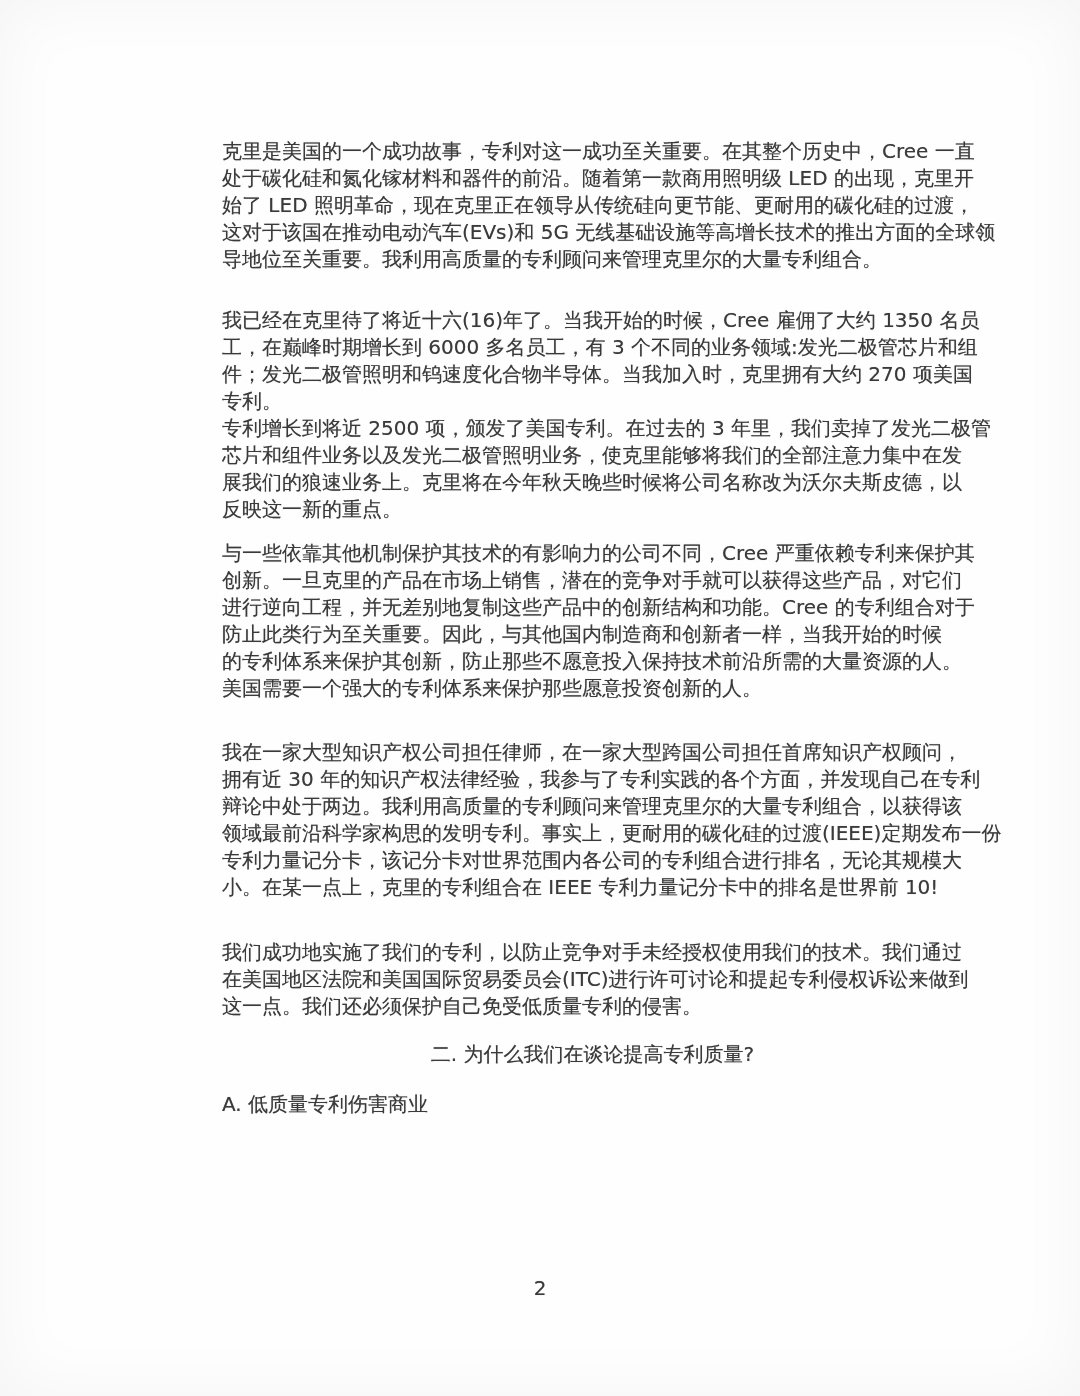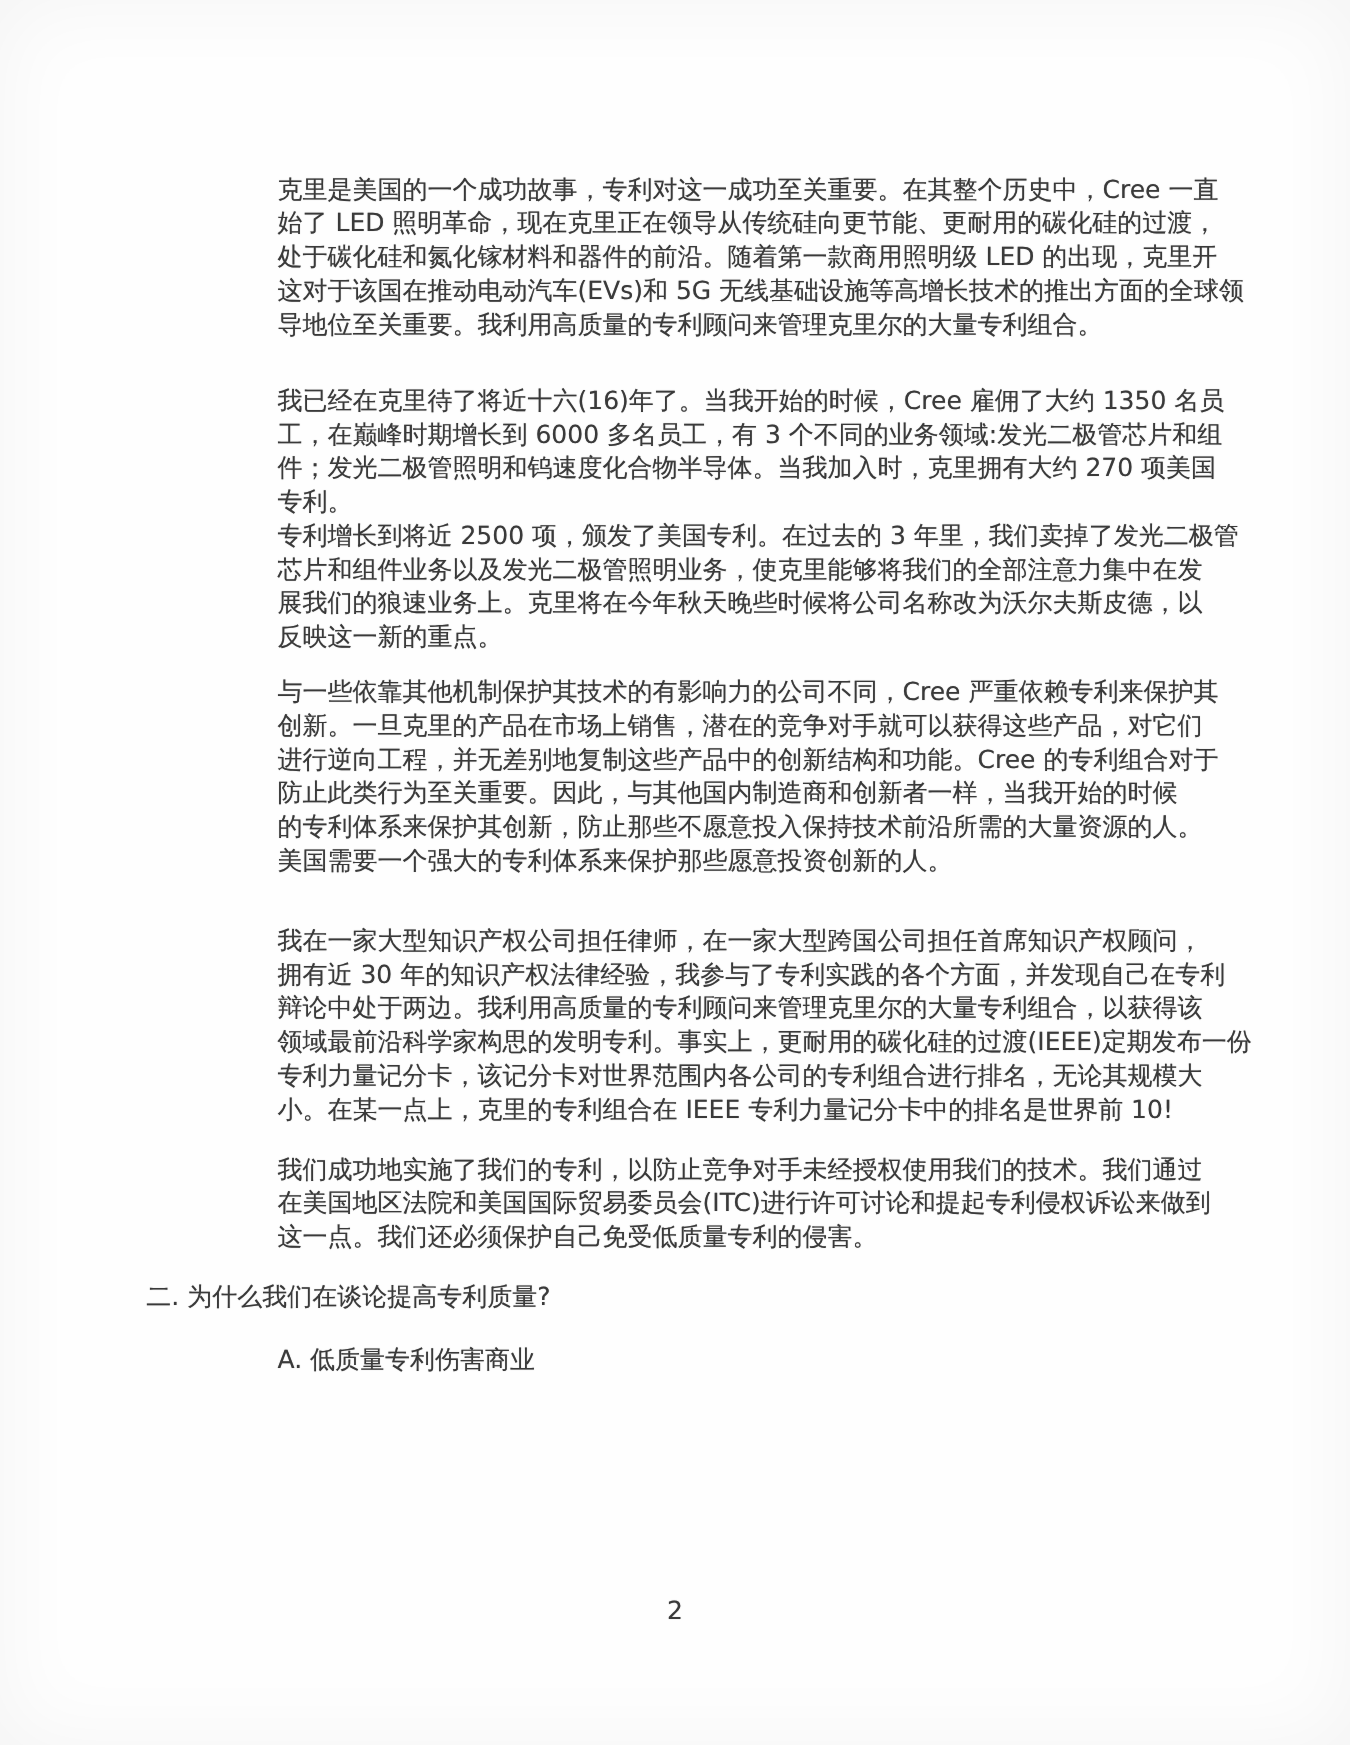--- a/index.html
+++ b/index.html
@@ -35,23 +35,23 @@
     margin-bottom: 24px;
   }
   .block.section-heading {
     margin-left: 117px;
   }
   
   .content .block:nth-child(1) { margin-bottom: 34px; }
   .content .block:nth-child(2) { margin-bottom: 0; }
   .content .block:nth-child(3) { margin-bottom: 17px; }
   .content .block:nth-child(4) { margin-bottom: 37px; }
-  .content .block:nth-child(5) { margin-bottom: 21px; }
+  .content .block:nth-child(5) { margin-bottom: 38px; }
   .content .block:nth-child(6) { margin-bottom: 21px; }
-  .content .block:nth-child(7) { margin-bottom: 23px; }
+  .content .block:nth-child(7) { margin-bottom: 23px; text-align: center; }
   .content .block:nth-child(8) { margin-bottom: 28px; }
   .line {
     font-size: 20px;
     line-height: 27px;
     height: 27px;
     white-space: nowrap;
     
     text-shadow: 0 0 0.7px rgba(58,58,58,0.55);
   }
   .page-number {
@@ -64,22 +64,22 @@
     text-shadow: 0 0 0.7px rgba(58,58,58,0.55);
   }
 </style>
 </head>
 <body>
 
 <div class="page">
   <div class="content">
       <div class="block paragraph">
         <div class="line">克里是美国的一个成功故事，专利对这一成功至关重要。在其整个历史中，Cree 一直</div>
+        <div class="line">处于碳化硅和氮化镓材料和器件的前沿。随着第一款商用照明级 LED 的出现，克里开</div>
         <div class="line">始了 LED 照明革命，现在克里正在领导从传统硅向更节能、更耐用的碳化硅的过渡，</div>
-        <div class="line">处于碳化硅和氮化镓材料和器件的前沿。随着第一款商用照明级 LED 的出现，克里开</div>
         <div class="line">这对于该国在推动电动汽车(EVs)和 5G 无线基础设施等高增长技术的推出方面的全球领</div>
         <div class="line">导地位至关重要。我利用高质量的专利顾问来管理克里尔的大量专利组合。</div>
       </div>
       <div class="block paragraph">
         <div class="line">我已经在克里待了将近十六(16)年了。当我开始的时候，Cree 雇佣了大约 1350 名员</div>
         <div class="line">工，在巅峰时期增长到 6000 多名员工，有 3 个不同的业务领域:发光二极管芯片和组</div>
         <div class="line">件；发光二极管照明和钨速度化合物半导体。当我加入时，克里拥有大约 270 项美国</div>
         <div class="line">专利。</div>
       </div>
       <div class="block paragraph">

